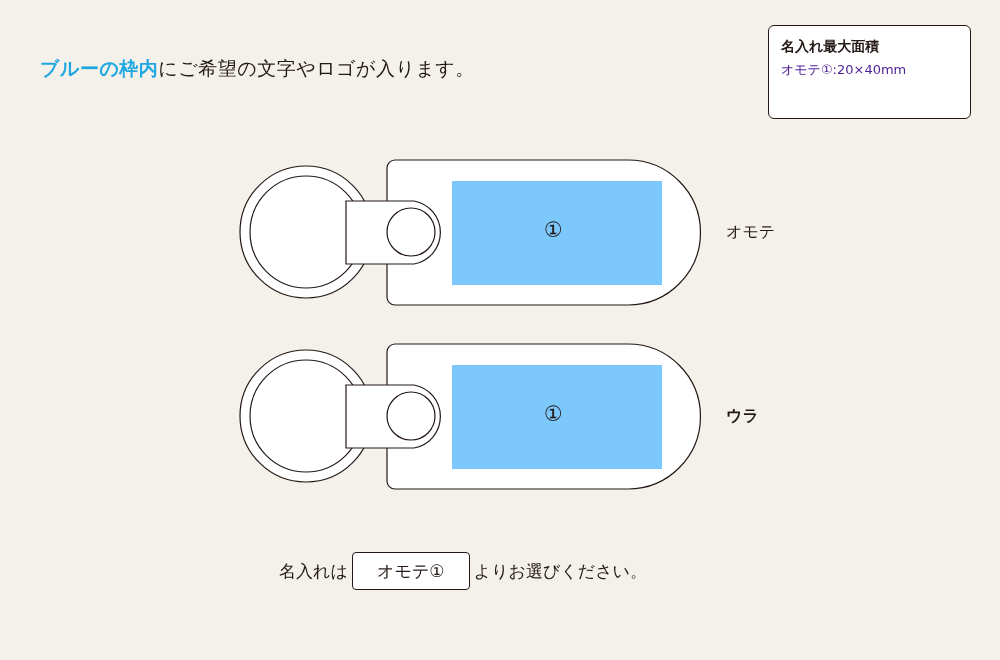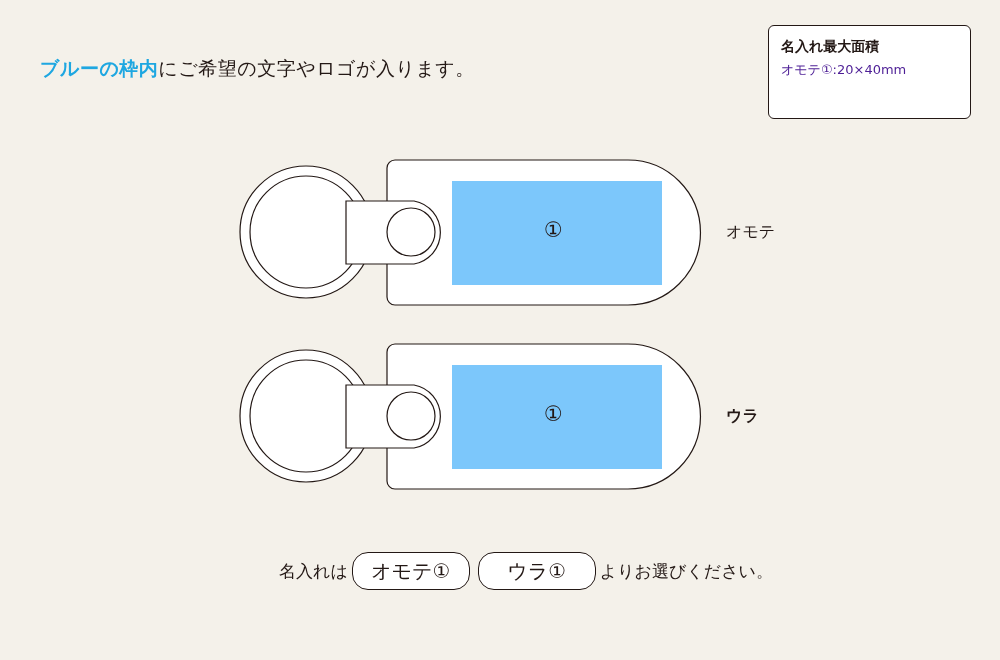--- a/index.html
+++ b/index.html
@@ -7,22 +7,22 @@
          font-family:"DejaVu Sans","Liberation Sans",sans-serif; color:#231815; }
   .headline { position:absolute; left:40px; top:56px; font-size:19px; letter-spacing:0.5px; white-space:nowrap; }
   .headline .accent { color:#1ea7e1; font-weight:bold; }
   .infobox { position:absolute; left:768px; top:25px; width:203px; height:94px; background:#fff;
              border:1.5px solid #231815; border-radius:6px; box-sizing:border-box; padding:12px 0 0 12px; }
   .infobox .title { font-size:14px; font-weight:bold; margin-bottom:4px; }
   .infobox .line { font-size:13px; color:#4c1d95; line-height:19px; }
   svg.kc { position:absolute; left:0; }
   .side-label { position:absolute; font-size:16px; color:#231815;text-align:center; }
   .bottom { position:absolute; left:232px; top:552px; display:flex; align-items:center; font-size:17px; white-space:nowrap;margin-left:47px; }
-  .opt-btn { width:118px; height:38px; background:#fff; border:1.2px solid #231815; border-radius:16px;
-             display:flex; align-items:center; justify-content:center; font-size:20px; box-sizing:border-box; cursor:pointer; margin:0 4px; }
+  .opt-btn { width:118px; height:38px; background:#fff; border:1.2px solid #231815; border-radius:4px;
+             display:flex; align-items:center; justify-content:center; font-size:17px; box-sizing:border-box; cursor:pointer; margin:0 4px; }
 </style>
 </head>
 <body>
 
 <div class="headline">
   <span class="accent">ブルーの枠内</span><span>にご希望の文字やロゴが入ります。</span>
 </div>
 
 <div class="infobox">
   <div class="title">名入れ最大面積</div>
@@ -51,15 +51,14 @@
     <circle cx="411" cy="232" r="24"></circle>
   </g>
   <rect x="452" y="181" width="210" height="104" fill="#7cc7fb"></rect>
 </svg>
 <div style="position:absolute;left:544px;top:402px;font-size:21px;">①</div>
 <div class="side-label" style="left:726px;top:406px;font-weight:bold;">ウラ</div>
 
 <div class="bottom">
   <span>名入れは</span>
   <div class="opt-btn">オモテ①</div>
-  <div class="opt-btn">ウラ①</div>
   <span>よりお選びください。</span>
 </div>
 
 </body></html>

